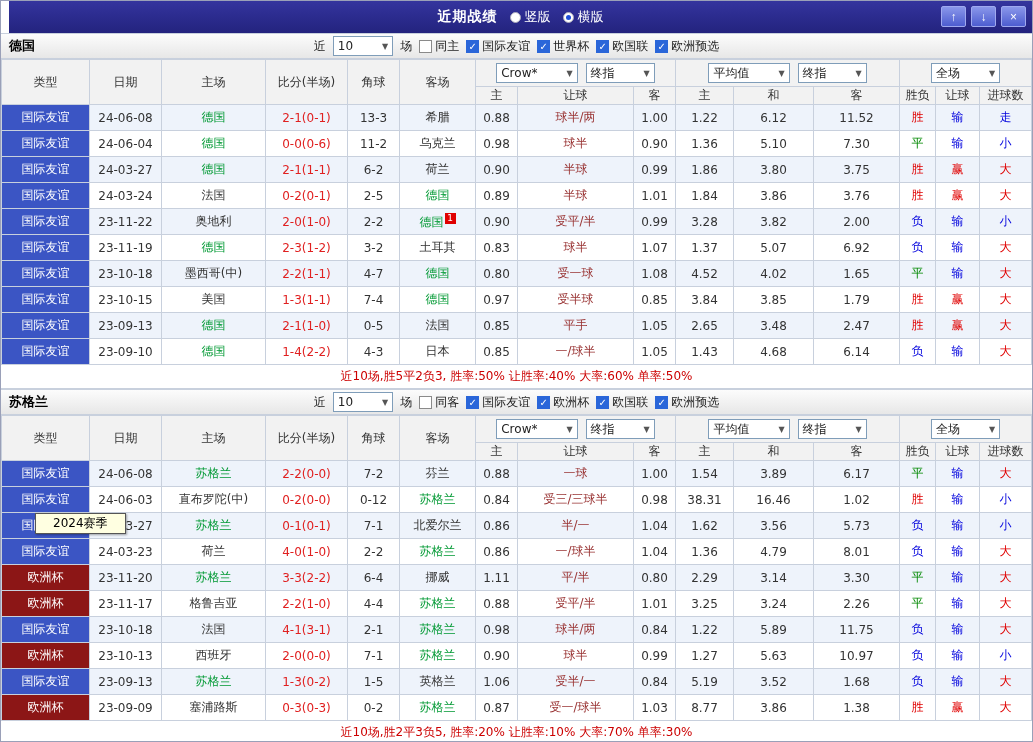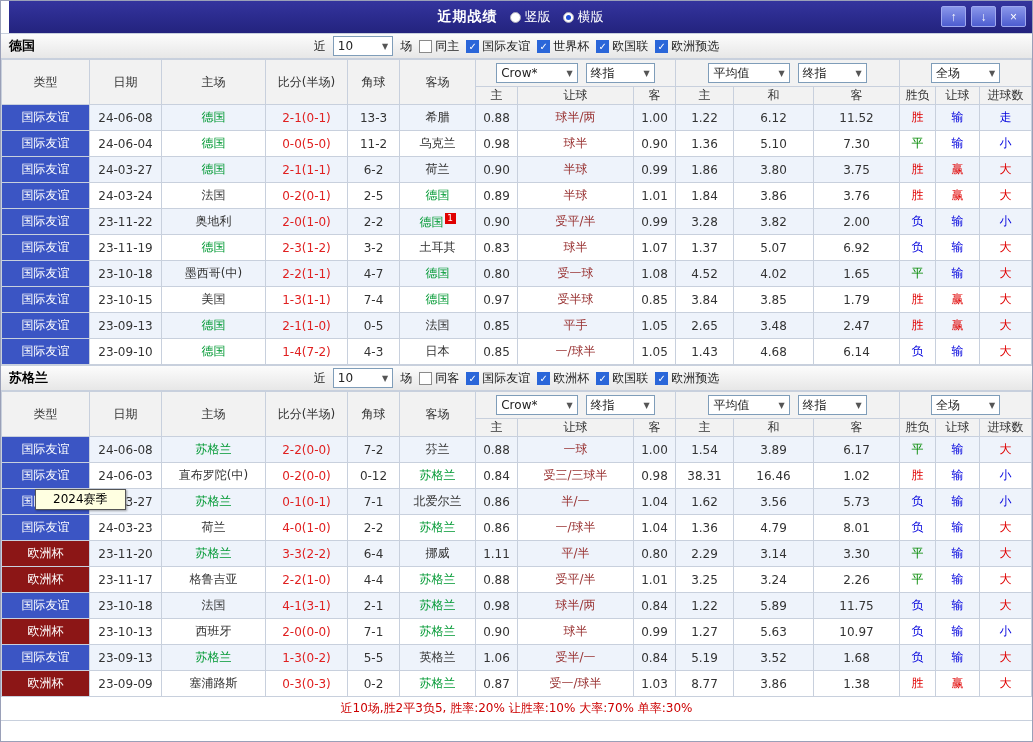--- a/index.html
+++ b/index.html
@@ -206,21 +206,21 @@
             <td>6.12</td>
             <td>11.52</td>
             <td class="c-r">胜</td>
             <td class="c-b">输</td>
             <td class="c-b">走</td>
           </tr>
           <tr>
             <td class="type-fr">国际友谊</td>
             <td>24-06-04</td>
             <td><span class="hl">德国</span></td>
-            <td class="score">0-0(5-0)</td>
+            <td class="score">0-0(0-6)</td>
             <td>11-2</td>
             <td><span class="">乌克兰</span></td>
             <td>0.98</td>
             <td class="handicap">球半</td>
             <td>0.90</td>
             <td>1.36</td>
             <td>5.10</td>
             <td>7.30</td>
             <td class="c-g">平</td>
             <td class="c-b">输</td>
@@ -342,35 +342,36 @@
             <td>3.48</td>
             <td>2.47</td>
             <td class="c-r">胜</td>
             <td class="c-r">赢</td>
             <td class="c-r">大</td>
           </tr>
           <tr>
             <td class="type-fr">国际友谊</td>
             <td>23-09-10</td>
             <td><span class="hl">德国</span></td>
-            <td class="score">1-4(7-2)</td>
+            <td class="score">1-4(2-2)</td>
             <td>4-3</td>
             <td><span class="">日本</span></td>
             <td>0.85</td>
             <td class="handicap">一/球半</td>
             <td>1.05</td>
             <td>1.43</td>
             <td>4.68</td>
             <td>6.14</td>
             <td class="c-b">负</td>
             <td class="c-b">输</td>
             <td class="c-r">大</td>
           </tr>
         </tbody>
     </table>
+    <div class="summary">近10场,胜5平2负3, 胜率:50% 让胜率:40% 大率:60% 单率:50%</div>
   </div>
 
   <div class="panel">
     <div class="team-row">
       <span class="team-name">苏格兰</span>
       <div class="filters">
         <span>近</span>
         <span class="dd dd-count">
             <span>10</span>
             <span class="arr">▼</span>
@@ -604,21 +605,21 @@
             <td>10.97</td>
             <td class="c-b">负</td>
             <td class="c-b">输</td>
             <td class="c-b">小</td>
           </tr>
           <tr class="alt">
             <td class="type-fr">国际友谊</td>
             <td>23-09-13</td>
             <td><span class="hl">苏格兰</span></td>
             <td class="score">1-3(0-2)</td>
-            <td>5-5</td>
+            <td>1-5</td>
             <td><span class="">英格兰</span></td>
             <td>1.06</td>
             <td class="handicap">受半/一</td>
             <td>0.84</td>
             <td>5.19</td>
             <td>3.52</td>
             <td>1.68</td>
             <td class="c-b">负</td>
             <td class="c-b">输</td>
             <td class="c-r">大</td>

